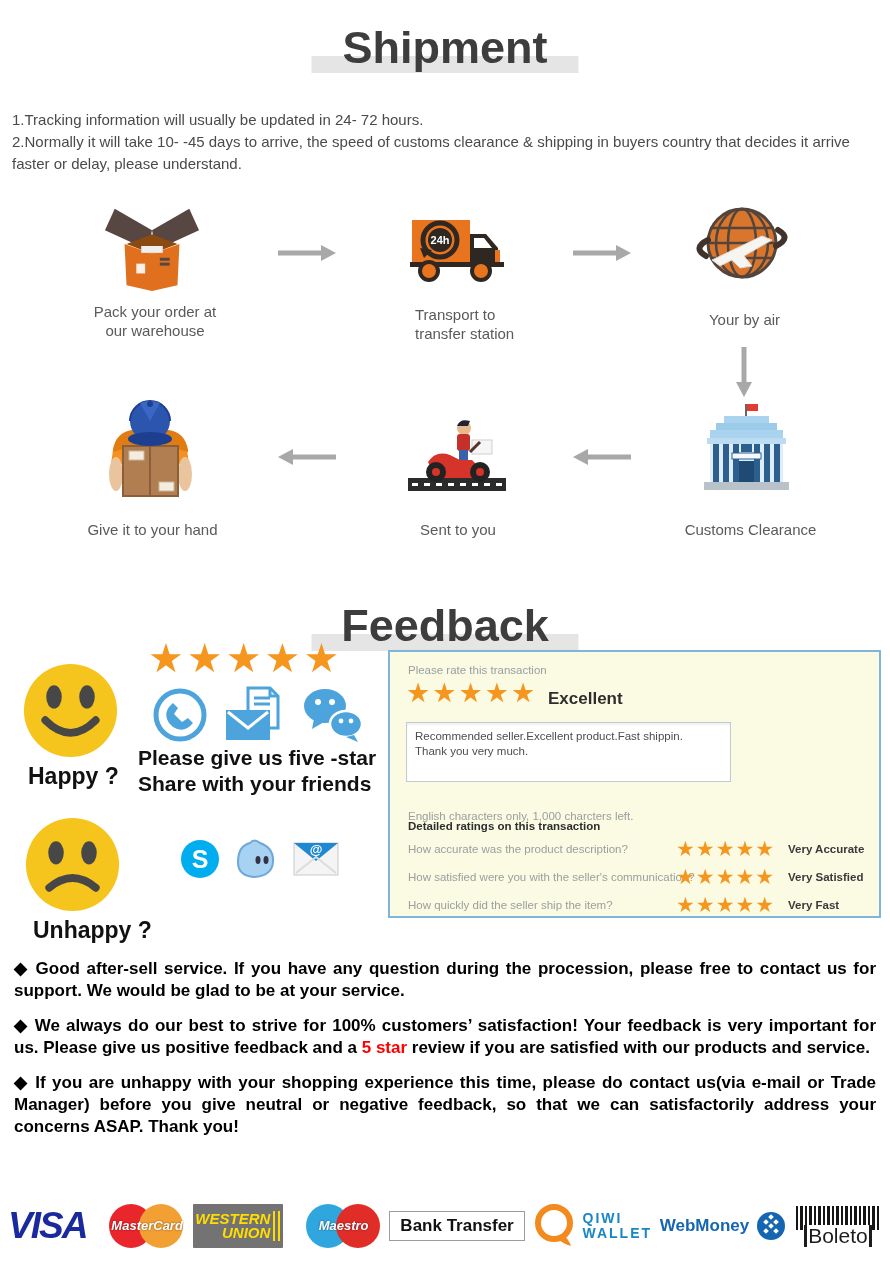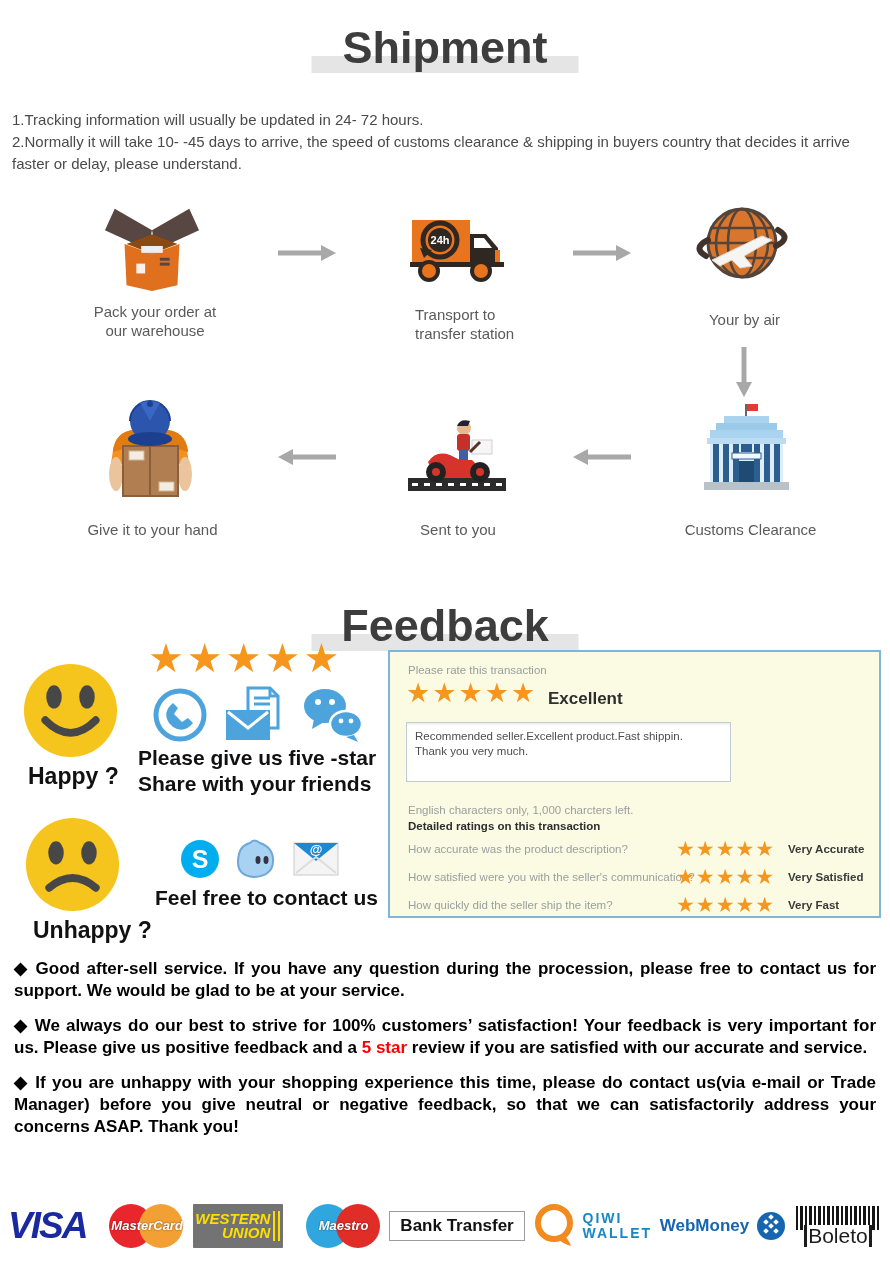--- a/index.html
+++ b/index.html
@@ -68,21 +68,21 @@
   
   .form { position:absolute; left:388px; top:20px; width:493px; height:268px;
     background:#fbfae3; border:2px solid #7fb5d9; }
   .form .f-abs { position:absolute; }
   .f-rate-label { left:18px; top:12px; font-size:11.5px; color:#9aa09e; }
   .f-main-stars { left:16px; top:28px; font-size:27px; letter-spacing:2px; }
   .f-excellent  { left:158px; top:37px; font-size:17px; font-weight:bold; color:#2e2e2e; }
   .f-textbox { left:16px; top:70px; width:325px; height:60px; background:#fff;
     border:1px solid #c3cbd2; box-shadow:inset 0 2px 2px rgba(0,0,0,.06);
     padding:6px 8px; font-size:11.5px; color:#4d4d4d; line-height:15px; }
-  .f-chars    { left:18px; top:152px; font-size:11.5px; color:#9aa09e; }
+  .f-chars    { left:18px; top:158px; font-size:11.5px; color:#9aa09e; }
   .f-detailed { left:18px; top:168px; font-size:11.5px; font-weight:bold; color:#2e2e2e; }
   .f-row { position:absolute; left:18px; width:460px; height:24px; }
   .f-row .q { position:absolute; left:0; top:5px; font-size:11.5px; color:#9aa09e; }
   .f-row .stars { position:absolute; left:268px; top:0; font-size:21px; letter-spacing:1px; }
   .f-row .ans { position:absolute; left:380px; top:5px; font-size:11.5px;
     font-weight:bold; color:#3a3a3a; }
   .f-row1 { top:186px; } .f-row2 { top:214px; } .f-row3 { top:242px; }
 
   
   .policies { position:absolute; top:958px; left:14px; width:862px; }
@@ -368,21 +368,20 @@
         <ellipse cx="24" cy="22" rx="2.5" ry="4" fill="#334"></ellipse>
         <ellipse cx="32" cy="22" rx="2.5" ry="4" fill="#334"></ellipse>
       </svg>
       <svg width="48" height="40" viewBox="0 0 48 40">
         <rect x="2" y="4" width="44" height="32" fill="#f4f4f4" stroke="#c9c9c9"></rect>
         <polygon points="2,4 46,4 24,22" fill="#1E88D2"></polygon>
         <text x="24" y="15" text-anchor="middle" font-size="13" font-weight="bold" fill="#fff">@</text>
         <polyline points="4,34 24,18 44,34" fill="none" stroke="#dcdcdc" stroke-width="2"></polyline>
       </svg>
     </div>
-    <div class="abs contact-line">Feel free to contact us</div>
 
     <div class="form">
       <div class="f-abs f-rate-label">Please rate this transaction</div>
       <div class="f-abs stars f-main-stars"><span class="star-icon">★</span><span class="star-icon">★</span><span class="star-icon">★</span><span class="star-icon">★</span><span class="star-icon">★</span></div>
       <div class="f-abs f-excellent">Excellent</div>
       <div class="f-abs f-textbox">
         <div>Recommended seller.Excellent product.Fast shippin.</div>
         <div>Thank you very much.</div>
       </div>
       <div class="f-abs f-chars">English characters only, 1,000 charcters left.</div>
@@ -401,21 +400,21 @@
       <div class="f-row f-row3">
         <span class="q">How quickly did the seller ship the item?</span>
         <span class="stars"><span class="star-icon">★</span><span class="star-icon">★</span><span class="star-icon">★</span><span class="star-icon">★</span><span class="star-icon">★</span></span>
         <span class="ans">Very Fast</span>
       </div>
     </div>
   </div>
 
   <div class="policies">
     <p><span>◆</span><span> Good after-sell service. If you have any question during the procession, please free to contact us for support. We would be glad to be at your service.</span></p>
-    <p><span>◆</span><span> We always do our best to strive for 100% customers’ satisfaction! Your feedback is very important for us. Please give us positive feedback and a </span><span class="red">5 star</span><span> review if you are satisfied with our accurate and service.</span></p>
+    <p><span>◆</span><span> We always do our best to strive for 100% customers’ satisfaction! Your feedback is very important for us. Please give us positive feedback and a </span><span class="red">5 star</span><span> review if you are satisfied with our products and service.</span></p>
     <p><span>◆</span><span> If you are unhappy with your shopping experience this time, please do contact us(via e-mail or Trade Manager) before you give neutral or negative feedback, so that we can satisfactorily address your concerns ASAP. Thank you!</span></p>
   </div>
 
   <div class="payments">
     <div class="pay">
       <span class="visa-text">VISA</span>
     </div>
     <div class="pay mc">
       <span class="circ c1"></span>
       <span class="circ c2"></span>

